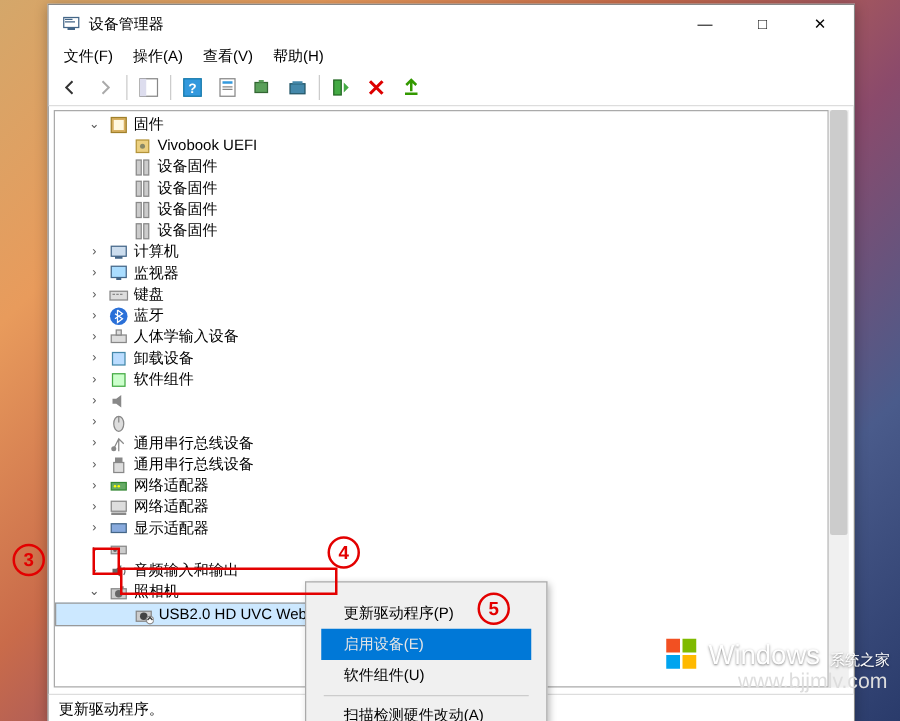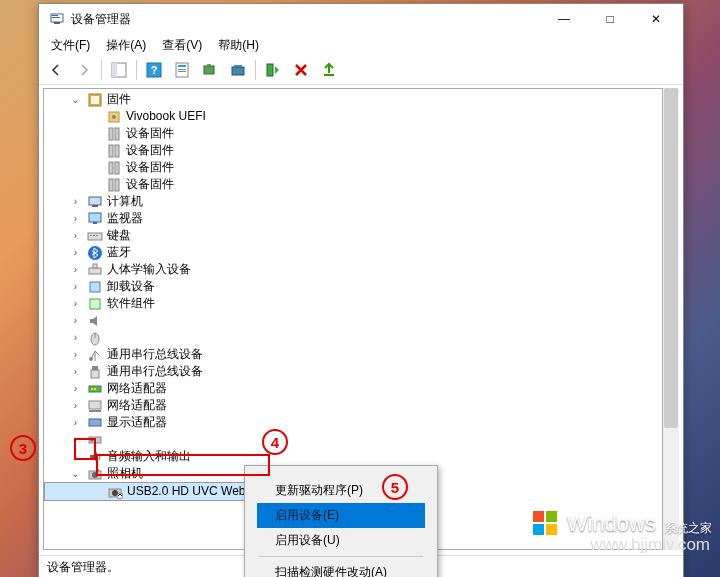--- a/index.html
+++ b/index.html
@@ -19,21 +19,21 @@
 .tree-row{display:flex;align-items:center;height:17px;white-space:nowrap;padding-left:4px}
 .tree-row.selected{background:#cce8ff}
 .tw{width:15px;height:15px;display:inline-flex;align-items:center;justify-content:center;font-size:10px;color:#555;cursor:pointer}
 .ticon{width:16px;height:16px;margin:0 4px}
 .tree-row.sel{border:1px solid #999}
 .statusbar{position:absolute;left:0;bottom:0;right:0;height:22px;border-top:1px solid #ddd;display:flex;align-items:center;padding:0 8px;font-size:12px;background:#fff}
 .scrollbar{position:absolute;right:4px;top:84px;width:16px;bottom:28px;background:#f0f0f0}
 .scroll-thumb{position:absolute;left:1px;top:0;right:1px;height:340px;background:#ccc;border-radius:2px}
 .context-menu{position:absolute;left:244px;top:465px;width:168px;background:#f0f0f0;border:1px solid #aaa;box-shadow:2px 2px 6px rgba(0,0,0,.3);padding:12px;font-size:12px}
 .ctx-item{padding:4px 18px;cursor:default}
-.ctx-item.highlighted{background:#0078d7;color:#0f172a}
+.ctx-item.highlighted{background:#0078d7;color:#e5e5e5}
 .ctx-sep{height:1px;background:#ccc;margin:3px 2px}
 .anno{position:absolute;color:#e30000;font-family:Arial;font-weight:bold;font-size:20px;pointer-events:none}
 .anno-circle{border:2px solid #e30000;border-radius:50%;width:22px;height:22px;display:flex;align-items:center;justify-content:center;font-size:15px}
 .anno-box{position:absolute;border:2px solid #e30000;pointer-events:none}
 .watermark{position:absolute;right:8px;bottom:40px;display:flex;align-items:flex-end;gap:8px;color:#fff;font-size:18px;text-shadow:0 1px 2px rgba(0,0,0,.5);pointer-events:none}
 .watermark-url{position:absolute;right:10px;bottom:22px;color:#ddd;font-size:17px;pointer-events:none}
 .win-logo{width:28px;height:28px}
 svg{display:block}
 </style>
 </head>
@@ -375,28 +375,28 @@
         <span>USB2.0 HD UVC WebCam</span>
       </div>
     </div>
   </div>
 
   <div class="scrollbar">
     <div class="scroll-thumb"></div>
   </div>
 
   <div class="statusbar">
-    <span>设备管理器。</span>
+    <span>更新驱动程序。</span>
   </div>
 </div>
 
 <div class="context-menu">
   <div class="ctx-item">更新驱动程序(P)</div>
   <div class="ctx-item highlighted">启用设备(E)</div>
-  <div class="ctx-item">启用设备(U)</div>
+  <div class="ctx-item">软件组件(U)</div>
   <div class="ctx-sep"></div>
   <div class="ctx-item">扫描检测硬件改动(A)</div>
 
 </div>
 
 <div class="anno" style="left:10px;top:435px">
     <div class="anno-circle">3</div>
   </div>
 <div class="anno-box" style="left:74px;top:438px;width:18px;height:18px"></div>
 <div class="anno" style="left:262px;top:429px">

